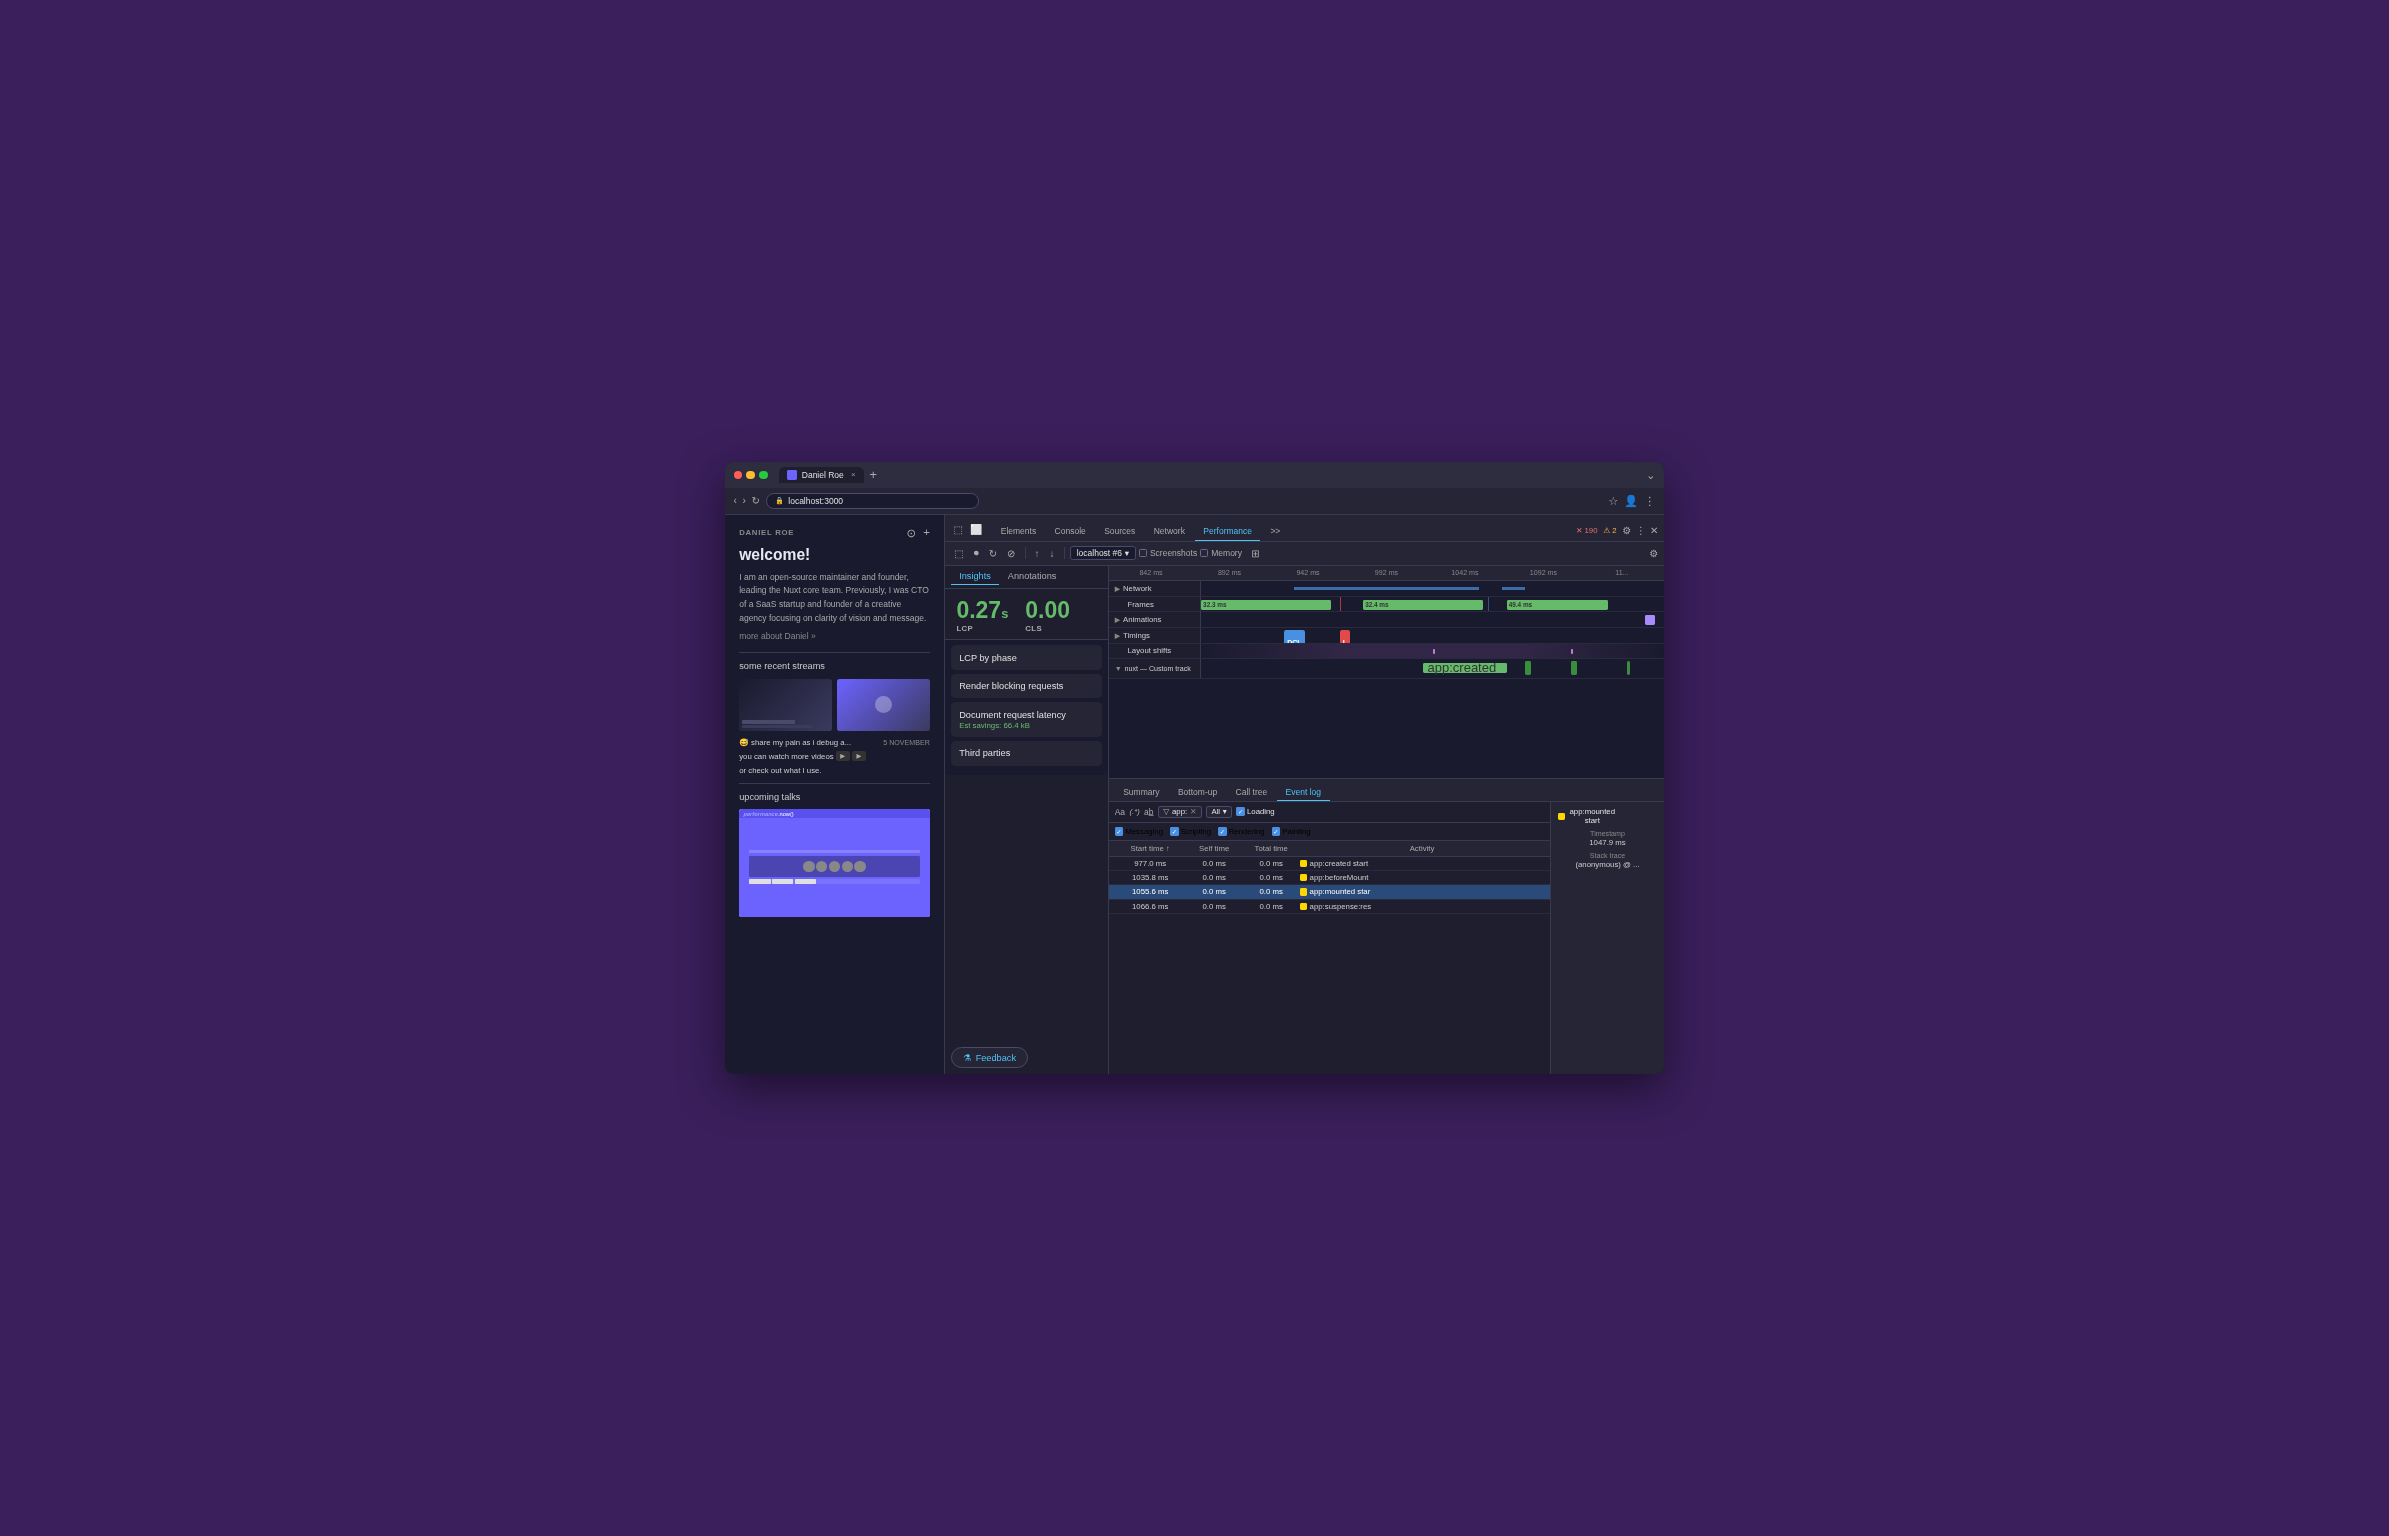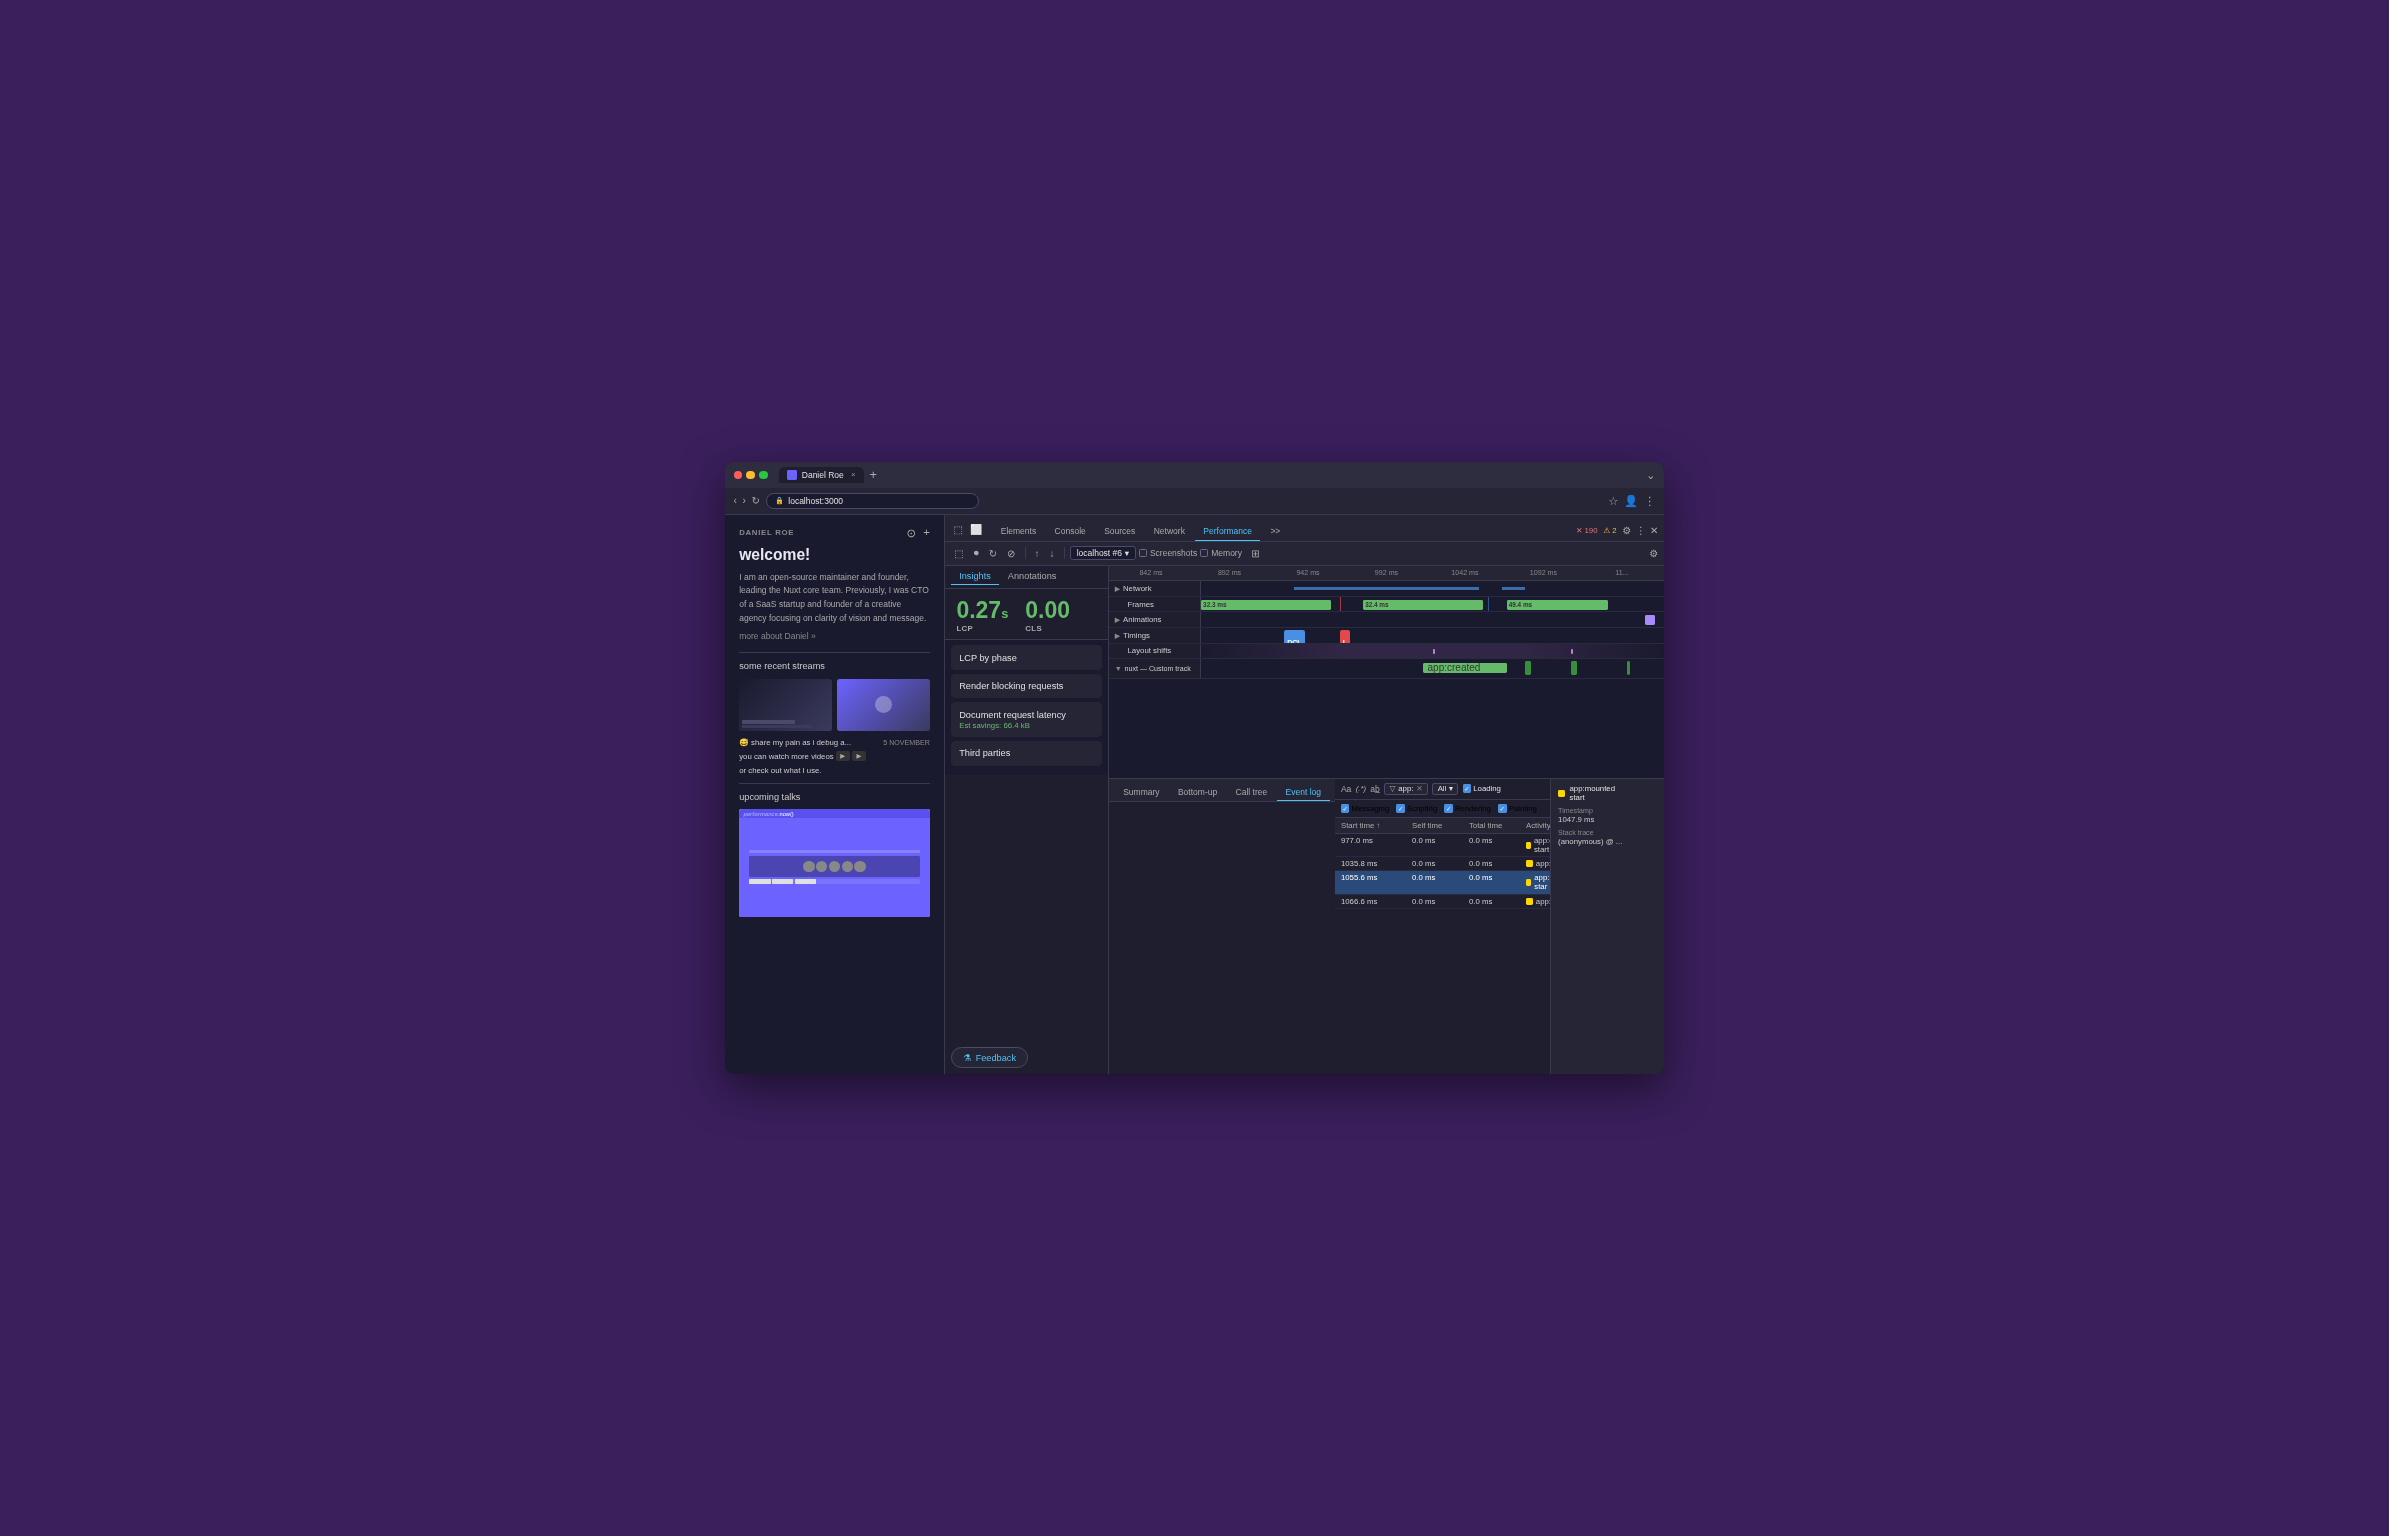--- a/index.html
+++ b/index.html
@@ -346,33 +346,34 @@
     }
     .track-expand { color: #888; font-size: 7.1px; cursor: pointer; }
     .track-content { flex: 1; height: 100%; position: relative; overflow: hidden; }
     .frame-bar { height: 10px; top: 2.8px; position: absolute; border-radius: 1.4px; font-size: 6.4px; display: flex; align-items: center; padding: 0 2.1px; color: #333; font-weight: 600; }
     .frame-green { background: #66bb6a; }
     .frame-bar-label { overflow: hidden; white-space: nowrap; }
     .timing-badge { height: 25px; top: 2.1px; position: absolute; border-radius: 2.1px; font-size: 7.1px; display: flex; align-items: center; padding: 0 2.8px; color: white; font-weight: 600; }
     .timing-blue { background: #4a90e2; }
     .timing-red { background: #e24a4a; }
     .layout-line { position: absolute; top: 5.7px; height: 4.3px; width: 2.1px; background: #c678dd; border-radius: 0.7px; }
-    .nuxt-bar { position: absolute; top: 3.6px; height: 10px; border-radius: 1.4px; display: flex; align-items: center; padding: 0 4.3px; font-size: 10px; color: #333; font-weight: 500; }
+    .nuxt-bar { position: absolute; top: 3.6px; height: 10px; border-radius: 1.4px; display: flex; align-items: center; padding: 0 4.3px; font-size: 13px; color: #333; font-weight: 500; }
     .nuxt-green { background: #66bb6a; }
     .vertical-line { position: absolute; top: 0; bottom: 0; width: 0.7px; }
     .vline-red { background: #e24a4a; opacity: 0.7; }
     .vline-blue { background: #4a90e2; opacity: 0.5; }
 
     
     .bottom-panel {
       flex: 1;
       display: flex;
-      flex-direction: row;
+      flex-direction: column;
       overflow: hidden;
       min-height: 0;
+      text-align: center;
     }
     .bottom-tabs {
       height: 23px;
       background: #252535;
       display: flex;
       align-items: flex-end;
       padding: 0 5.7px;
       border-bottom: 0.7px solid #3a3a4f;
       gap: 1.4px;
       flex-shrink: 0;

